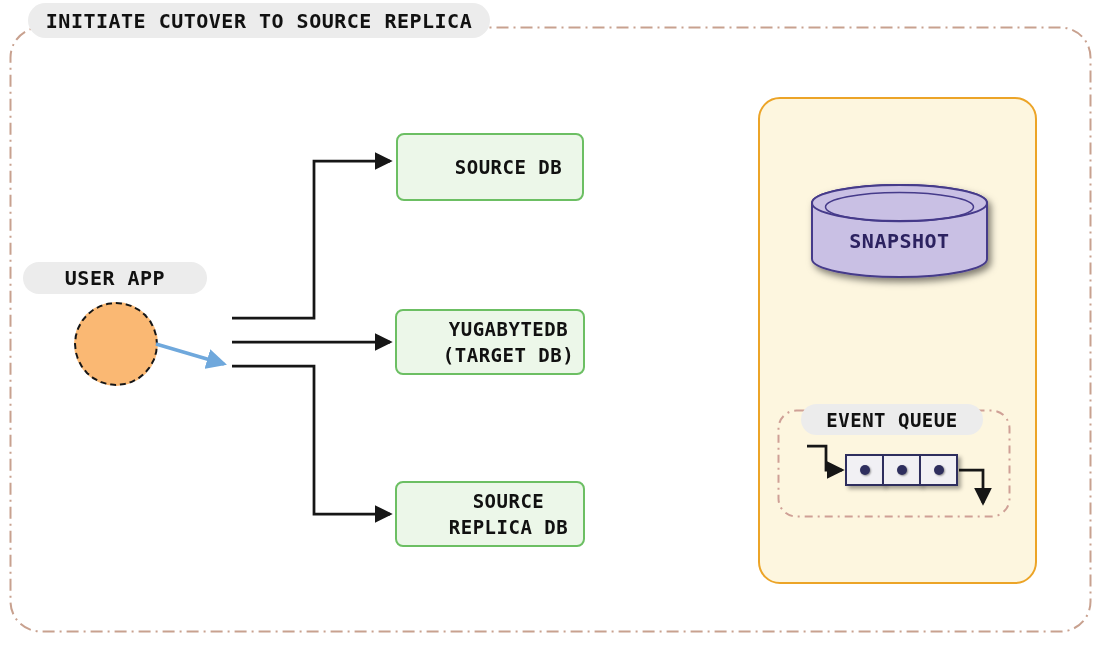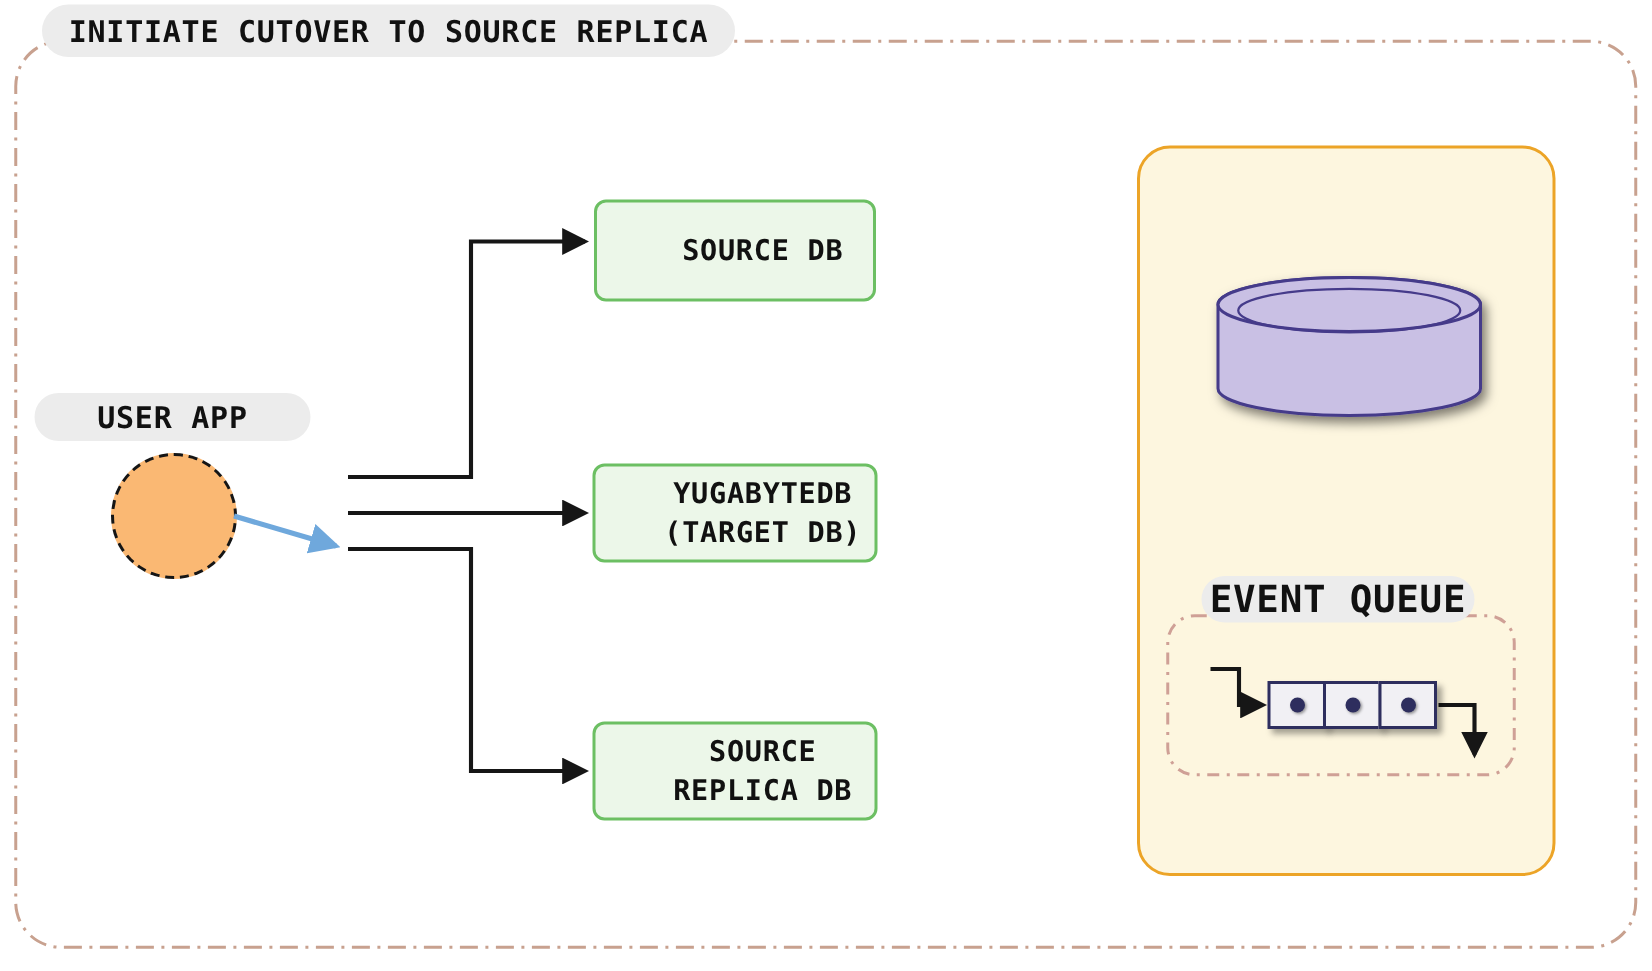--- a/index.html
+++ b/index.html
@@ -9,21 +9,21 @@
   }
   .layer{position:absolute;left:0;top:0;width:1101px;height:647px;}
   .pill{
     position:absolute;background:var(--pill-bg,#ececec);border-radius:18px;
     display:flex;align-items:center;justify-content:center;text-align:center;
     white-space:pre-line;letter-spacing:0.5px;
   }
   .title-pill{left:28px;top:3px;width:462px;height:35px;font-size:20px;}
   .user-app-pill{left:23px;top:262px;width:184px;height:32px;font-size:20px;}
   .voyager-pill{left:777px;top:66px;width:240px;height:47px;font-size:19px;line-height:22px;}
-  .queue-pill{left:801px;top:384px;width:182px;height:31px;font-size:25px;}
+  .queue-pill{left:801px;top:404px;width:182px;height:31px;font-size:19px;}
   .circle{
     position:absolute;left:74px;top:302px;width:84px;height:84px;border-radius:50%;
     background:var(--circle-fill,#fab873);border:2.5px dashed #151515;box-sizing:border-box;
   }
   .green-box{
     position:absolute;background:var(--green-box-bg,#ecf7e9);
     border:2px solid var(--green-box-border,#6cbf63);border-radius:8px;box-sizing:border-box;
     display:flex;align-items:center;justify-content:center;text-align:center;
     font-size:19px;line-height:26px;white-space:pre-line;letter-spacing:0.5px;padding-left:37px;
   }
@@ -103,20 +103,21 @@
 
   <div class="pill user-app-pill">USER APP</div>
   <div class="pill title-pill">INITIATE CUTOVER TO SOURCE REPLICA</div>
 
   <div class="green-box box-source">SOURCE DB</div>
   <div class="green-box box-replica">SOURCE
 REPLICA DB</div>
   <div class="green-box box-target">YUGABYTEDB
 (TARGET DB)</div>
 
+  <div class="snapshot-label">SNAPSHOT</div>
   <div class="pill queue-pill">EVENT QUEUE</div>
   <div class="queue-cells">
       <div class="q-cell">
         <span class="q-dot"></span>
       </div>
       <div class="q-cell">
         <span class="q-dot"></span>
       </div>
       <div class="q-cell">
         <span class="q-dot"></span>

